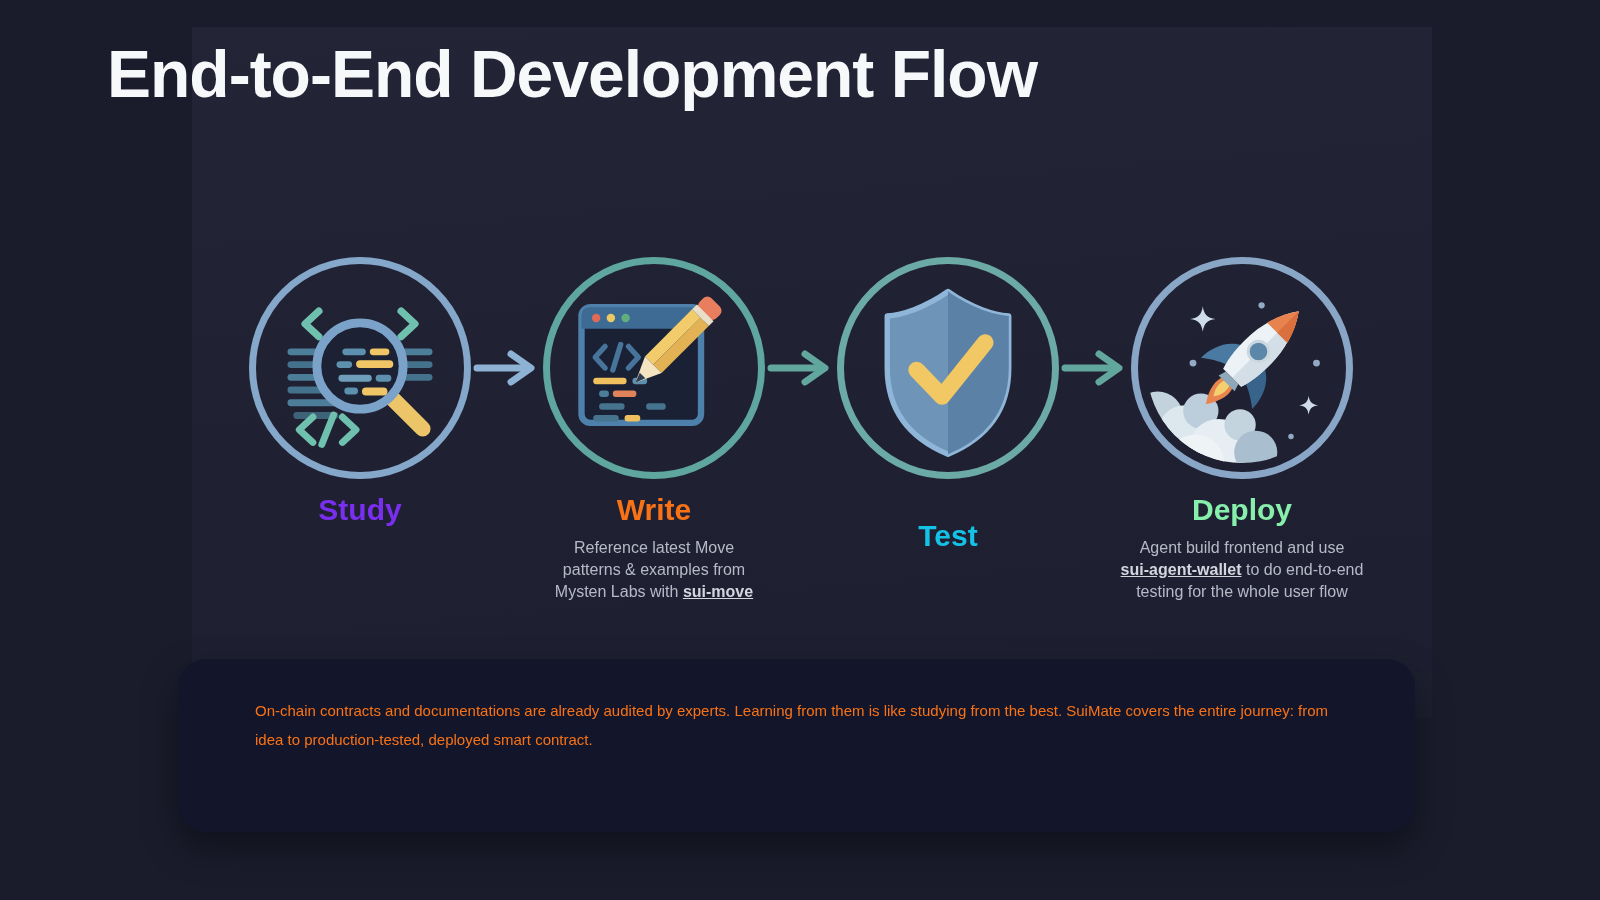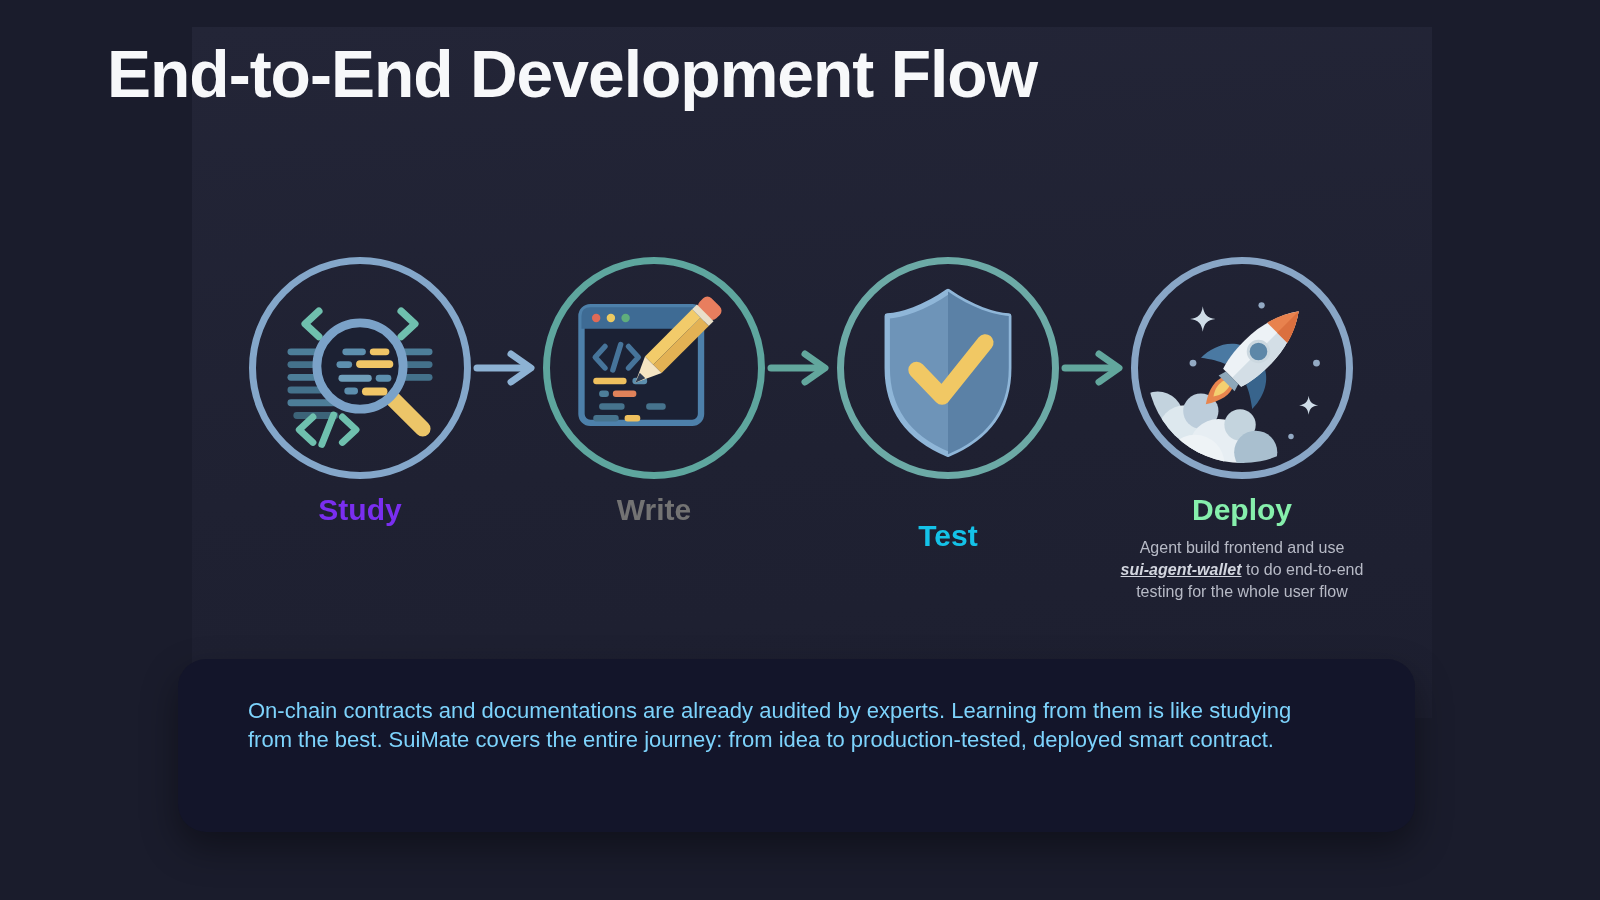--- a/index.html
+++ b/index.html
@@ -29,34 +29,34 @@
   }
   .ring svg{width:196px;height:196px;display:block;}
   .stage-label{
     margin-top:14px;font-size:30px;font-weight:800;line-height:1.1;
   }
   .stage-desc{margin-top:11px;text-align:center;}
   .desc-line{
     white-space:nowrap;font-size:16px;line-height:22px;color:#b7bac6;
   }
   .desc-line .tool{
-    font-weight:bold;text-decoration:underline;color:#d3d6df;font-style:italic;
+    font-weight:bold;text-decoration:underline;color:#d3d6df;
   }
   .arrow{width:72px;flex:none;margin-top:89px;display:flex;justify-content:center;}
   .arrow svg{display:block;}
   
   .why-card{
     position:absolute;left:178px;top:659px;width:1237px;height:173px;
     background:#13152a;border-radius:28px;box-sizing:border-box;
     padding:22px 70px;
     box-shadow:0 16px 36px rgba(0,0,0,.38);
   }
   .why-heading{margin:0;font-size:26px;font-weight:800;color:#13c0e8;}
   .why-body{
-    margin:15px 0 0 0;font-size:22px;line-height:29px;color:#7dd3fc;
+    margin:15px 0 0 7px;font-size:15px;line-height:29px;color:#f97316;
     width:1092px;
   }
 </style>
 </head>
 <body>
 
 <div id="slide">
   <div class="panel"></div>
 
   <h1 class="slide-title">End-to-End Development Flow</h1>
@@ -138,21 +138,26 @@
           <g transform="translate(112,84) rotate(45)">
             <rect x="-12" y="-72" width="24" height="17" rx="6" fill="#e87e5e"></rect>
             <rect x="-12" y="-57" width="24" height="7" fill="#e9dfc8"></rect>
             <rect x="-12" y="-50" width="12" height="68" fill="#f2cb6a"></rect>
             <rect x="0" y="-50" width="12" height="68" fill="#e3b254"></rect>
             <polygon points="-12,18 12,18 0,44" fill="#f4e4c2"></polygon>
             <polygon points="-4,33.5 4,33.5 0,44" fill="#2e3c52"></polygon>
           </g>
         </svg>
       </div>
-      <div class="stage-label" style="color: #737373;">Write</div>
+      <div class="stage-label" style="color: #f97316;">Write</div>
+      <div class="stage-desc">
+          <div class="desc-line"><span>Reference latest Move</span></div>
+          <div class="desc-line"><span>patterns &amp; examples from</span></div>
+          <div class="desc-line"><span>Mysten Labs with </span><span class="tool">sui-move</span></div>
+        </div>
     </div>
 
     <div class="arrow" style="color: rgb(98, 167, 157);">
       <svg width="68" height="44" viewBox="0 0 68 44">
         <g fill="none" stroke="currentColor" stroke-width="7" stroke-linecap="round" stroke-linejoin="round">
           <path d="M4,22 L52,22"></path>
           <path d="M38,8 L58,22 L38,36"></path>
         </g>
       </svg>
     </div>

